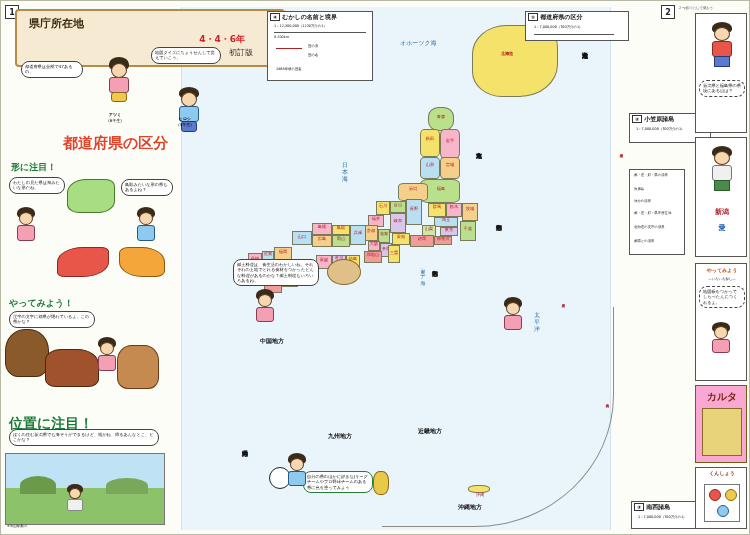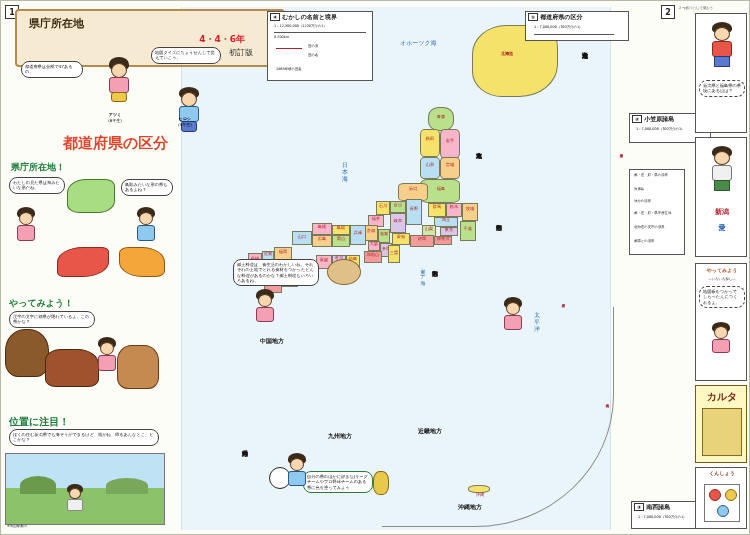--- a/index.html
+++ b/index.html
@@ -91,21 +91,21 @@
   .g5{background:#b9dff3;} 
   .g6{background:#d9c7ea;} 
   .g7{background:#f29b9b;} 
   .g8{background:#cfe8a8;}
 
   
   .rpanel{
     background:#fff;border:1px solid #555;
   }
   .karuta{
-    background:#fef9c3;border:1px solid #7a5a14;
+    background:#f9a8d4;border:1px solid #7a5a14;
   }
 
   
   .photo{
     border:1px solid #777;background:#dfeec9;
   }
 
   
   .ch-head{border-radius:50%;background:#f6d7b0;border:1px solid #5a3a22;}
   .ch-hair{background:#3a2a1a;border-radius:50% 50% 40% 40%;}
@@ -270,21 +270,21 @@
     <div class="abs ch-hair" style="left:10px;top:0px;width:20px;height:12px;"></div>
     <div class="abs ch-head" style="left:12px;top:5px;width:16px;height:15px;"></div>
     <div class="abs ch-body" style="left:10px;top:19px;width:20px;height:16px;background:#8ec9f0;border:1px solid #2a5a80;"></div>
     <div class="abs ch-body" style="left:12px;top:34px;width:16px;height:11px;background:#5a7ad0;border:1px solid #2a3a70;"></div>
   </div>
   <div class="abs tiny bold" style="left:162px;top:116px;width:44px;text-align:center;">ヒロシ</div>
   <div class="abs tiny" style="left:162px;top:122px;width:44px;text-align:center;">(4年生)</div>
 
   <div class="abs bold" style="left:62px;top:133px;width:150px;font-size:15px;color:#e0452a;text-shadow:1px 1px 0 #fff,-1px -1px 0 #fff;">都道府県の区分</div>
 
-  <div class="abs bold" style="left:10px;top:160px;font-size:9px;color:#1b7a3a;">県庁所在地！</div>
+  <div class="abs bold" style="left:10px;top:160px;font-size:9px;color:#1b7a3a;">形に注目！</div>
   <div class="abs bubble" style="left:8px;top:176px;width:56px;">わたしの見た県は海みたいな形だね。</div>
   <div class="abs bubble" style="left:120px;top:178px;width:52px;">鳥取みたいな形の県もあるよね？</div>
   <div class="abs" style="left:66px;top:178px;width:48px;height:34px;background:#a9dd84;border:1px solid #4a7a2a;border-radius:40% 20% 35% 25%;"></div>
   <div class="abs" style="left:56px;top:246px;width:52px;height:30px;background:#e8564a;border:1px solid #8a2a22;border-radius:50% 15% 50% 15%;"></div>
   <div class="abs" style="left:118px;top:246px;width:46px;height:30px;background:#f4a63a;border:1px solid #8a5a14;border-radius:20% 50% 20% 50%;"></div>
   <div class="abs" style="left:8px;top:206px;width:36px;height:44px;">
     <div class="abs ch-hair" style="left:8px;top:0;width:18px;height:12px;"></div>
     <div class="abs ch-head" style="left:10px;top:5px;width:14px;height:13px;"></div>
     <div class="abs" style="left:8px;top:18px;width:18px;height:16px;background:#f4a0b4;border:1px solid #8a3a52;border-radius:3px;"></div>
   </div>
@@ -299,21 +299,21 @@
 
   <div class="abs" style="left:4px;top:328px;width:44px;height:48px;background:#8b5a2b;border:1px solid #4a2a10;border-radius:45% 45% 30% 30%;"></div>
   <div class="abs" style="left:44px;top:348px;width:54px;height:38px;background:#a0522d;border:1px solid #4a2a10;border-radius:30% 40% 20% 20%;"></div>
   <div class="abs" style="left:116px;top:344px;width:42px;height:44px;background:#c58a50;border:1px solid #6a3a18;border-radius:35% 35% 25% 25%;"></div>
   <div class="abs" style="left:92px;top:336px;width:28px;height:48px;">
     <div class="abs ch-hair" style="left:5px;top:0;width:18px;height:12px;"></div>
     <div class="abs ch-head" style="left:7px;top:5px;width:14px;height:13px;"></div>
     <div class="abs" style="left:5px;top:18px;width:18px;height:16px;background:#f4a0b4;border:1px solid #8a3a52;border-radius:3px;"></div>
   </div>
 
-  <div class="abs bold" style="left:8px;top:414px;font-size:10px;color:#1b7a3a;">位置に注目！</div>
+  <div class="abs bold" style="left:8px;top:414px;font-size:14px;color:#1b7a3a;">位置に注目！</div>
   <div class="abs bubble" style="left:8px;top:428px;width:150px;">ぼくの住む新潟県でも海ぞうができるけど、端がね、帰るあんなとこ、どこかな？</div>
 
   <div class="abs photo" style="left:4px;top:452px;width:160px;height:72px;">
     <div class="abs" style="left:0;top:0;width:158px;height:40px;background:#bfe2f5;"></div>
     <div class="abs" style="left:0;top:34px;width:158px;height:36px;background:#8cc36a;"></div>
     <div class="abs" style="left:14px;top:22px;width:36px;height:18px;background:#6a9a4a;border-radius:50% 50% 0 0;"></div>
     <div class="abs" style="left:100px;top:24px;width:42px;height:16px;background:#7aa85a;border-radius:50% 50% 0 0;"></div>
     <div class="abs" style="left:56px;top:30px;width:26px;height:34px;">
       <div class="abs ch-hair" style="left:5px;top:0;width:16px;height:10px;"></div>
       <div class="abs ch-head" style="left:7px;top:4px;width:12px;height:11px;"></div>

